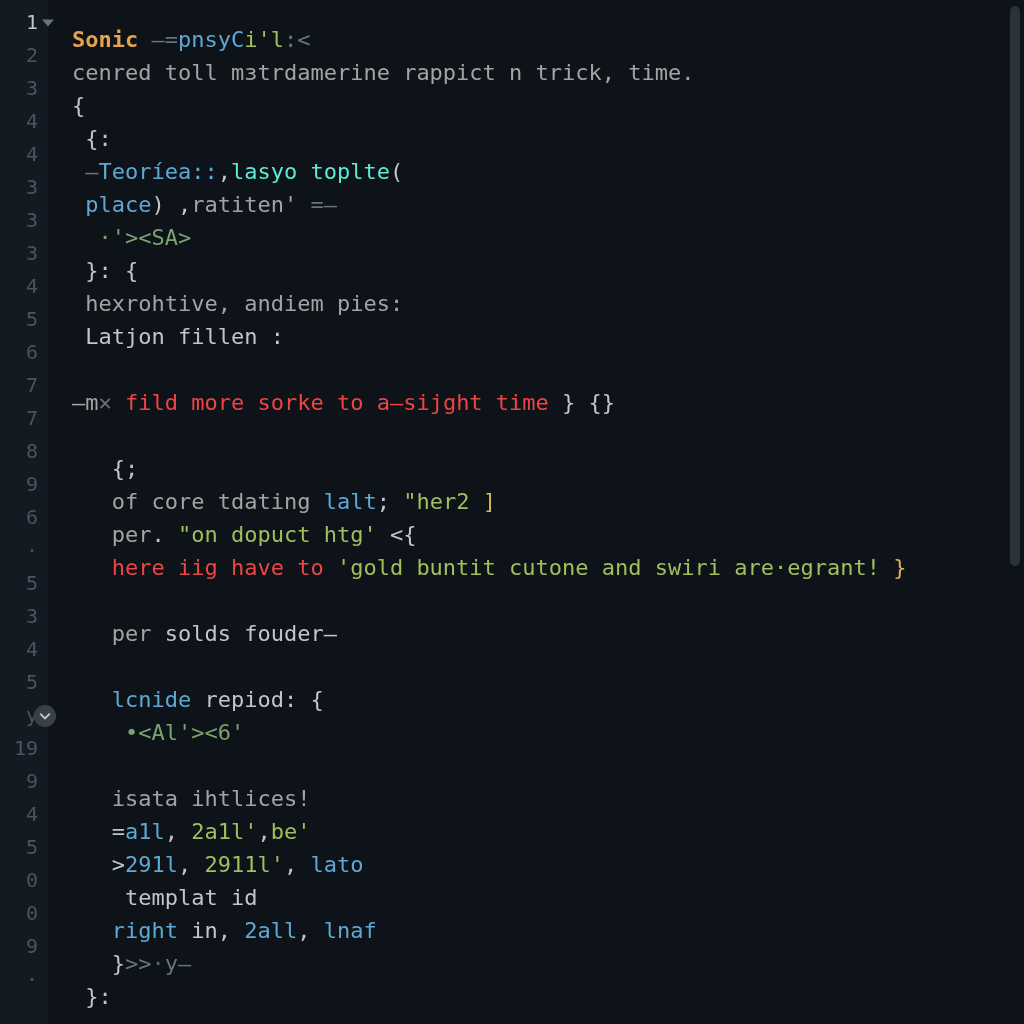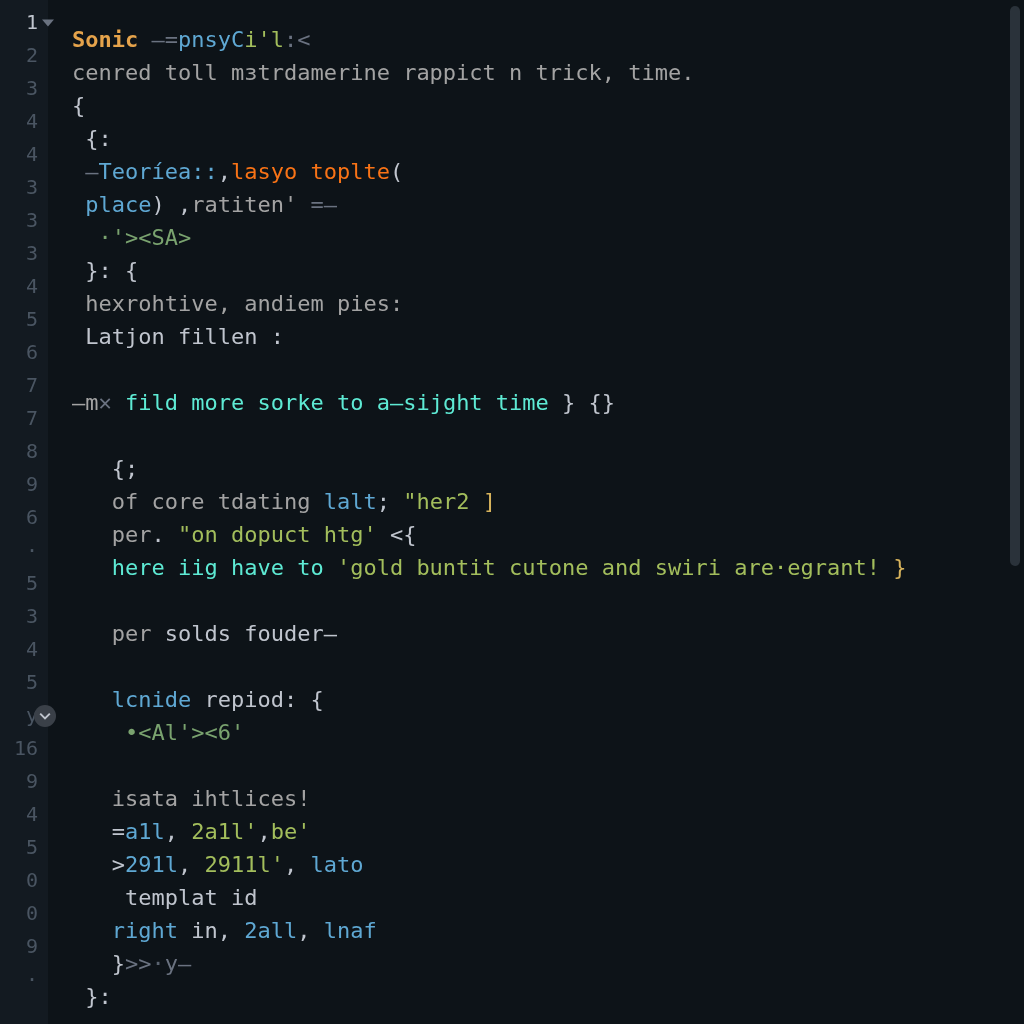--- a/index.html
+++ b/index.html
@@ -74,28 +74,28 @@
     width: 10px;
     height: 560px;
     background: #2a323a;
     border-radius: 5px;
   }
 
   
   .tk-kw      { color: #e5a34b; font-weight: 600; }   
   .tk-op      { color: #6a7280; }                      
   .tk-fn      { color: #5fa8d3; }                      
-  .tk-fn2     { color: #f97316; }
+  .tk-fn2     { color: #5eead4; }
   .tk-str     { color: #a3be5c; }                      
   .tk-err     { color: #a3a3a3; }                      
   .tk-txt     { color: #c0c5ce; }                      
   .tk-dim     { color: #5a6370; }
   .tk-yellow  { color: #d7b35c; }
   .tk-brace   { color: #c0c5ce; }
-  .tk-green2  { color: #5eead4; }
+  .tk-green2  { color: #ef4444; }
   .tk-tag     { color: #7aa36f; font-size: 18px; }
   .small      { font-size: 22px; }
 </style>
 </head>
 <body>
 
 <div class="editor">
   <div class="gutter" id="gutter">
       <div class="ln active">1<span class="fold-marker"></span></div>
       <div class="ln">2</div>
@@ -116,21 +116,21 @@
       <div class="ln">·</div>
       <div class="ln">5</div>
       <div class="ln">3</div>
       <div class="ln">4</div>
       <div class="ln">5</div>
       <div class="ln">y<span class="fold-circle">
           <svg viewBox="0 0 10 10">
             <path d="M1 3 L5 7 L9 3" stroke="#c0c5ce" stroke-width="1.6" fill="none"></path>
           </svg>
         </span></div>
-      <div class="ln">16</div>
+      <div class="ln">19</div>
       <div class="ln">9</div>
       <div class="ln">4</div>
       <div class="ln">5</div>
       <div class="ln">0</div>
       <div class="ln">0</div>
       <div class="ln">9</div>
       <div class="ln">·</div>
     </div>
   <div class="code" id="code"><div class="row"><span class="tk-kw">Sonic</span><span class="tk-op"> —=</span><span class="tk-fn">pnsyC</span><span class="tk-str">i'l</span><span class="tk-op">:&lt;</span></div><div class="row"><span class="tk-err">cenred toll m</span><span class="tk-err">з</span><span class="tk-err">trdamerine rappict n trick, time.</span></div><div class="row"><span class="tk-brace">{</span></div><div class="row"><span class="tk-txt"> {:</span></div><div class="row"><span class="tk-op"> –</span><span class="tk-fn">Teoríea::</span><span class="tk-txt">,</span><span class="tk-fn2">lasyo toplte</span><span class="tk-txt">(</span></div><div class="row"><span class="tk-fn"> place</span><span class="tk-txt">) ,</span><span class="tk-err">ratiten'</span><span class="tk-op"> =–</span></div><div class="row"><span class="tk-tag small">  ·'&gt;&lt;SA&gt;</span></div><div class="row"><span class="tk-txt"> }: {</span></div><div class="row"><span class="tk-err"> hexrohtive, andiem pies:</span></div><div class="row"><span class="tk-txt"> Latjon fillen :</span></div><div class="row"><span class="tk-txt"></span></div><div class="row"><span class="tk-err">–m</span><span class="tk-op">✕</span><span class="tk-txt"> </span><span class="tk-green2">fild more sorke to a–sijght time</span><span class="tk-txt"> } {}</span></div><div class="row"><span class="tk-txt"></span></div><div class="row"><span class="tk-txt">   {;</span></div><div class="row"><span class="tk-err">   of core tdating </span><span class="tk-fn">lalt</span><span class="tk-txt">; </span><span class="tk-str">"her2</span><span class="tk-yellow"> ]</span></div><div class="row"><span class="tk-err">   per</span><span class="tk-txt">. </span><span class="tk-str">"on doрuct htg'</span><span class="tk-txt"> &lt;{</span></div><div class="row"><span class="tk-green2">   here iig have to </span><span class="tk-str">'gold buntit cutone and swiri are·egrant!</span><span class="tk-yellow"> }</span></div><div class="row"><span class="tk-txt"></span></div><div class="row"><span class="tk-err">   per </span><span class="tk-txt">solds fouder–</span></div><div class="row"><span class="tk-txt"></span></div><div class="row"><span class="tk-fn">   lcnide </span><span class="tk-txt">repiod: {</span></div><div class="row"><span class="tk-tag small">    •&lt;Al'&gt;&lt;6'</span></div><div class="row"><span class="tk-txt"></span></div><div class="row"><span class="tk-err">   isata ihtlices!</span></div><div class="row"><span class="tk-txt">   =</span><span class="tk-fn">a1l</span><span class="tk-txt">, </span><span class="tk-str">2a1l'</span><span class="tk-txt">,</span><span class="tk-str">be'</span></div><div class="row"><span class="tk-txt">   &gt;</span><span class="tk-fn">291l</span><span class="tk-txt">, </span><span class="tk-str">2911l'</span><span class="tk-txt">, </span><span class="tk-fn">lato</span></div><div class="row"><span class="tk-txt">    templat id</span></div><div class="row"><span class="tk-fn">   right </span><span class="tk-txt">in, </span><span class="tk-fn">2all</span><span class="tk-txt">, </span><span class="tk-fn">lnaf</span></div><div class="row"><span class="tk-txt">   }</span><span class="tk-op">&gt;&gt;</span><span class="tk-dim">·</span><span class="tk-op">y–</span></div><div class="row"><span class="tk-txt"> }:</span></div></div>
   <div class="scrollbar"></div>

